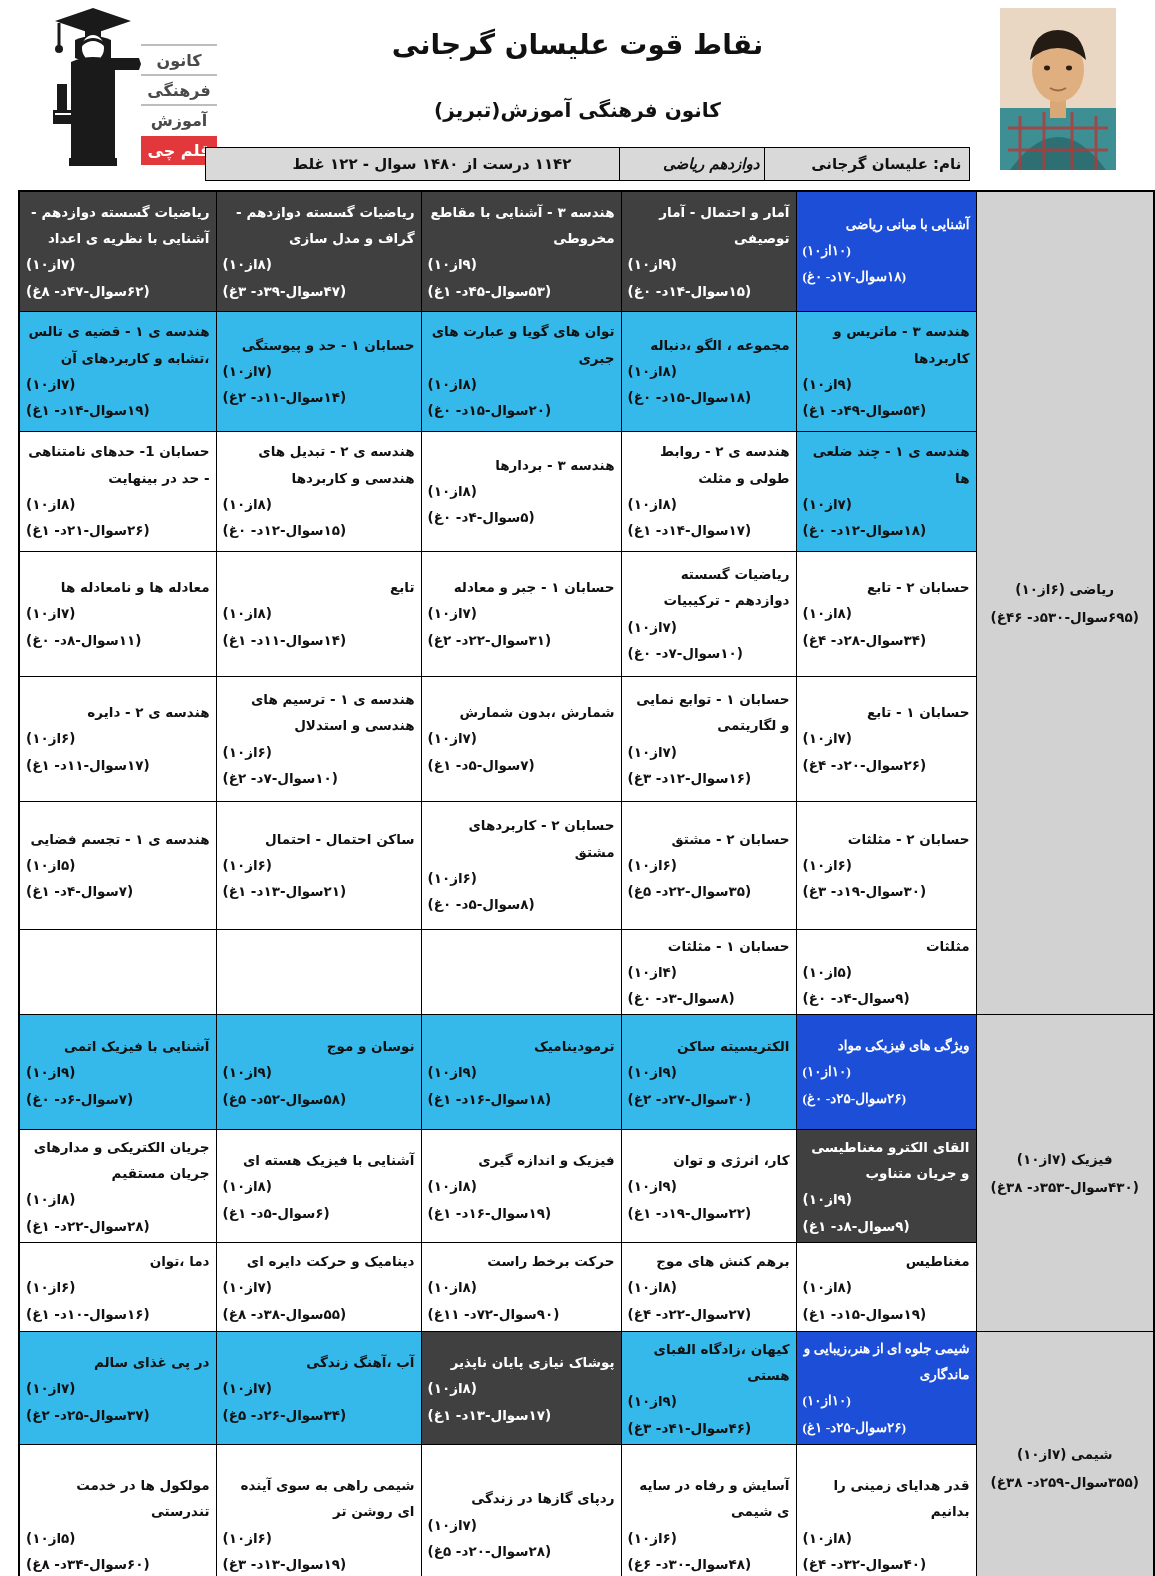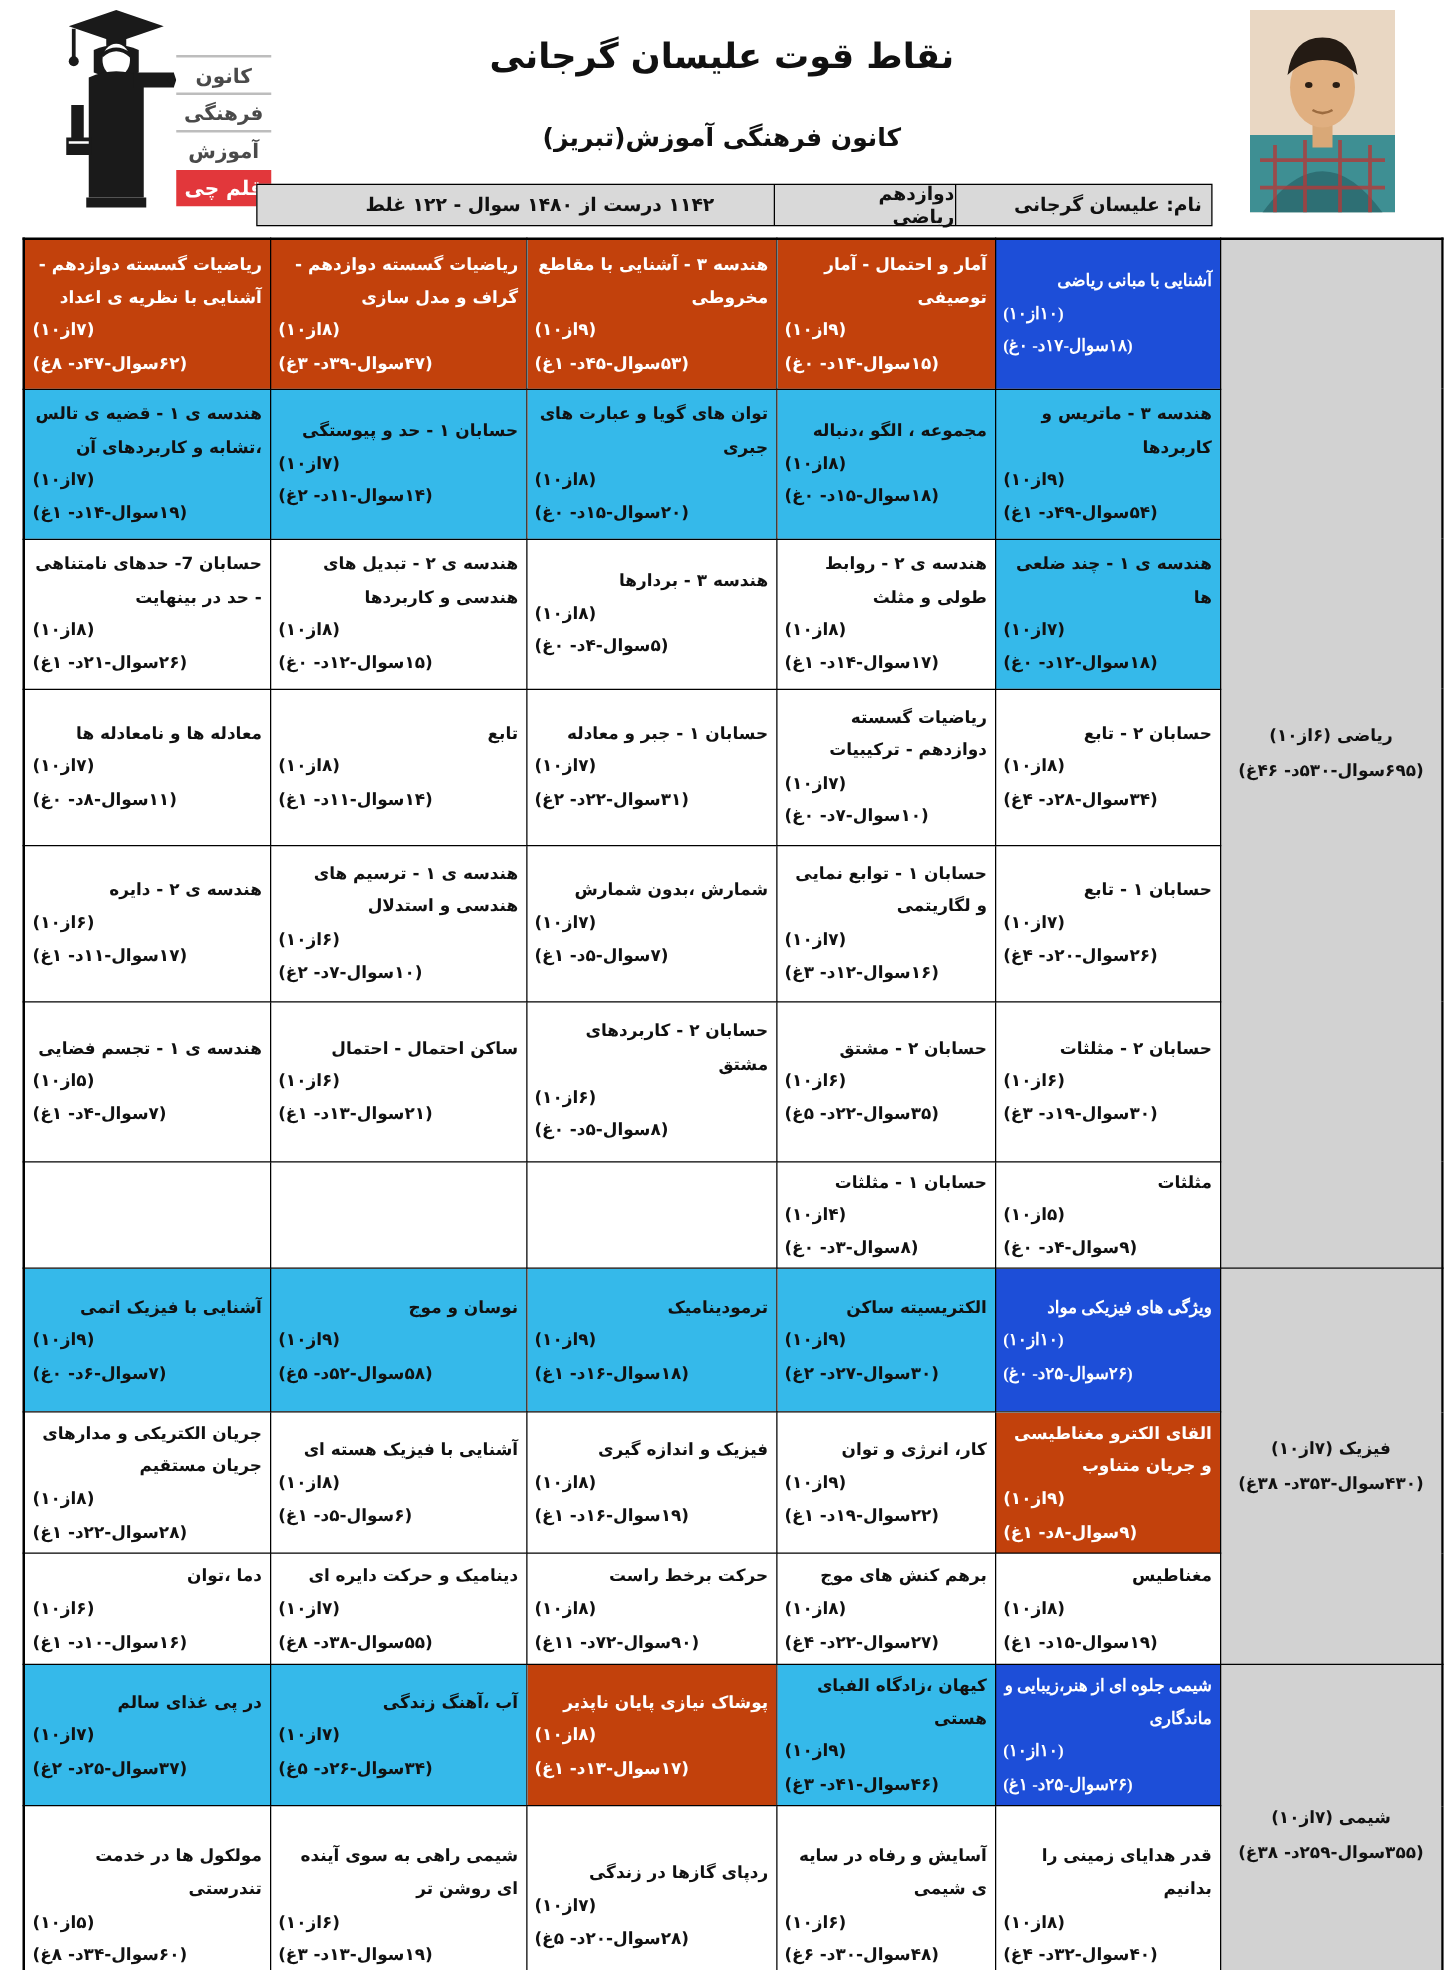--- a/index.html
+++ b/index.html
@@ -21,34 +21,34 @@
   #subtitle { position:absolute; left:0; top:98px; width:1155px; text-align:center;
               font-size:20px; font-weight:bold; color:#111; }
   #photo { position:absolute; left:1000px; top:8px; width:116px; height:162px; }
 
   #infobar { position:absolute; right:185px; top:147px; width:765px; height:34px;
              display:flex; direction:rtl; border:1.5px solid #000; background:#d9d9d9; }
   #infobar .ic { display:flex; align-items:center; justify-content:center;
                  font-size:15px; font-weight:bold; color:#111;padding-left:39px; }
   #infobar .ic + .ic { border-right:1.5px solid #000; }
   .ic.name  { width:205px; }
-  .ic.grade { width:145px; }
+  .ic.grade { width:145px;font-style:italic; }
   .ic.total { width:415px; }
 
   
   #grid { position:absolute; left:18px; top:190px; width:1135px;
           border-collapse:collapse; table-layout:fixed; direction:rtl; }
   #grid td { border:1.5px solid #000; vertical-align:middle; padding:3px 6px;
              font-size:13.5px; font-weight:bold; color:#111; overflow:hidden; }
   #grid { border:2px solid #000; }
   td.seclabel { background:#d2d2d2; text-align:center; font-size:15.5px; line-height:2.1;margin-top:26px; }
   .cell .t { text-align:right; line-height:1.95; }
   .cell .s { text-align:left;  line-height:1.95; direction:rtl; }
   .hl-dark  { background:#1d4ed8; color:#fff !important;font-family:Liberation Serif, serif; }
-  .hl-mid   { background:#c2410c; color:#fff !important; }
+  .hl-mid   { background:#404040; color:#fff !important; }
   .hl-light { background:#35b9ea; color:#111 !important; }
   .hl-none  { background:#fff; }
 </style>
 </head>
 <body>
 
 <div id="page">
 
   <div id="logo">
     <svg viewBox="0 0 96 164">
@@ -187,21 +187,21 @@
             <div class="t">هندسه ۳ - بردارها</div>
             <div class="s">(۸از۱۰)</div>
             <div class="s">(۵سوال-۴د- ۰غ)</div>
           </td>
           <td class="cell hl-none">
             <div class="t">هندسه ی ۲ - تبدیل های هندسی و کاربردها</div>
             <div class="s">(۸از۱۰)</div>
             <div class="s">(۱۵سوال-۱۲د- ۰غ)</div>
           </td>
           <td class="cell hl-none">
-            <div class="t">حسابان 7- حدهای نامتناهی - حد در بینهایت</div>
+            <div class="t">حسابان 1- حدهای نامتناهی - حد در بینهایت</div>
             <div class="s">(۸از۱۰)</div>
             <div class="s">(۲۶سوال-۲۱د- ۱غ)</div>
           </td>
         </tr>
         <tr style="height: 125px;">
           <td class="cell hl-none">
             <div class="t">حسابان ۲ - تابع</div>
             <div class="s">(۸از۱۰)</div>
             <div class="s">(۳۴سوال-۲۸د- ۴غ)</div>
           </td>

